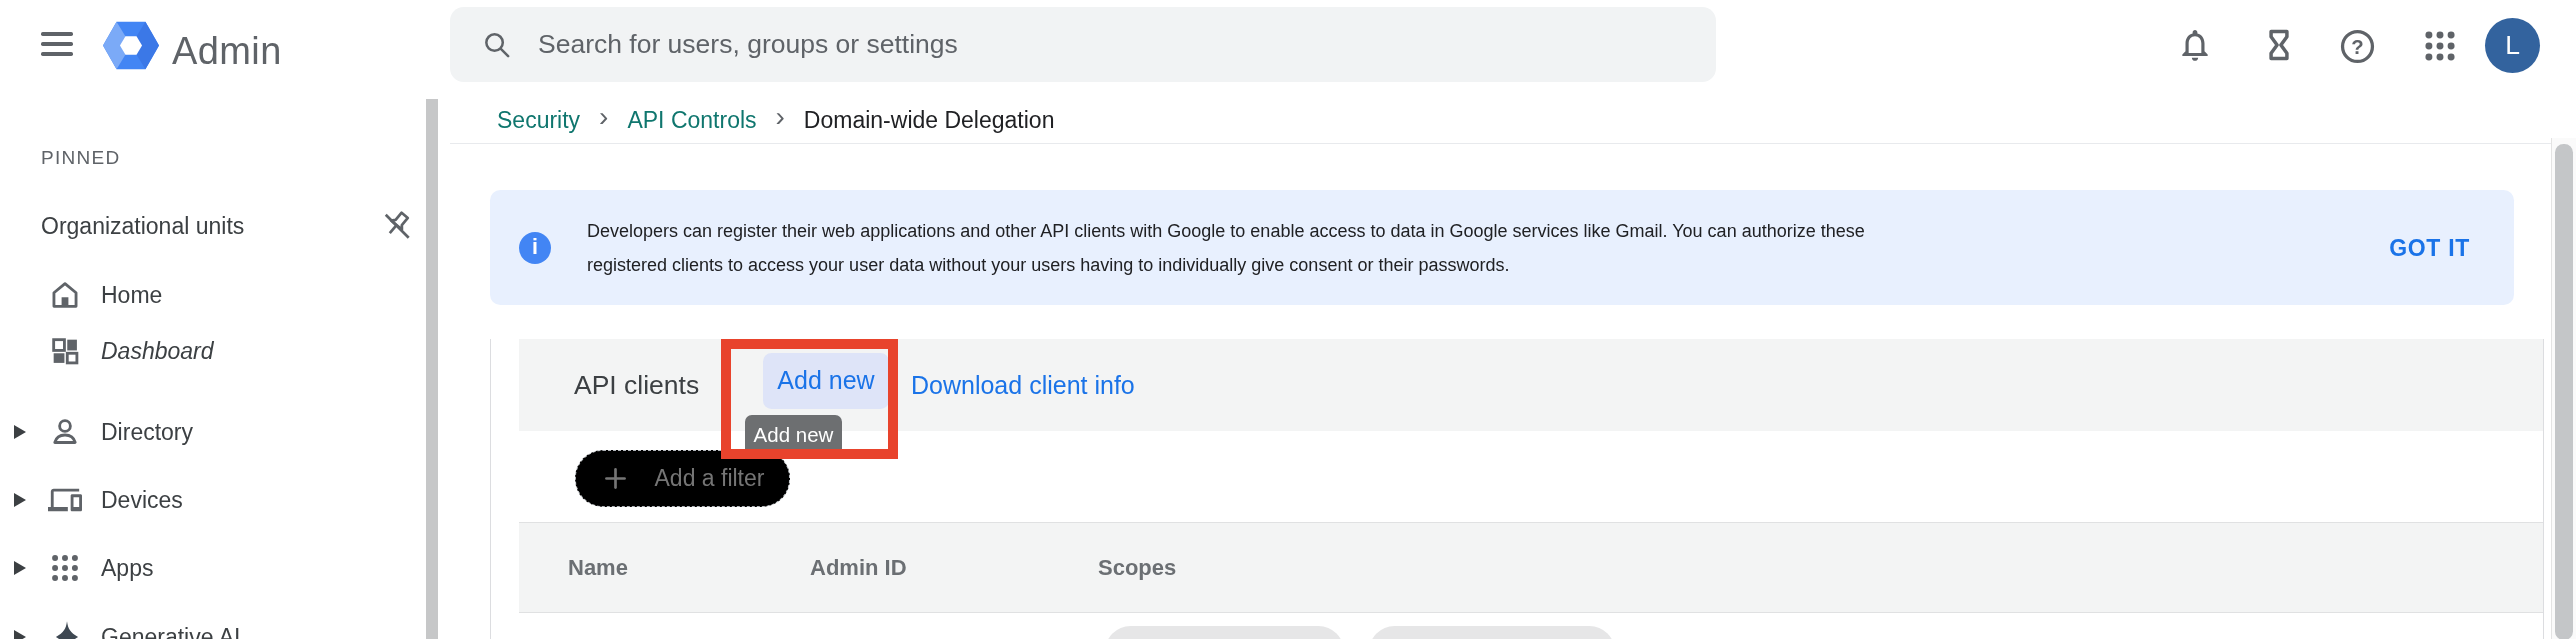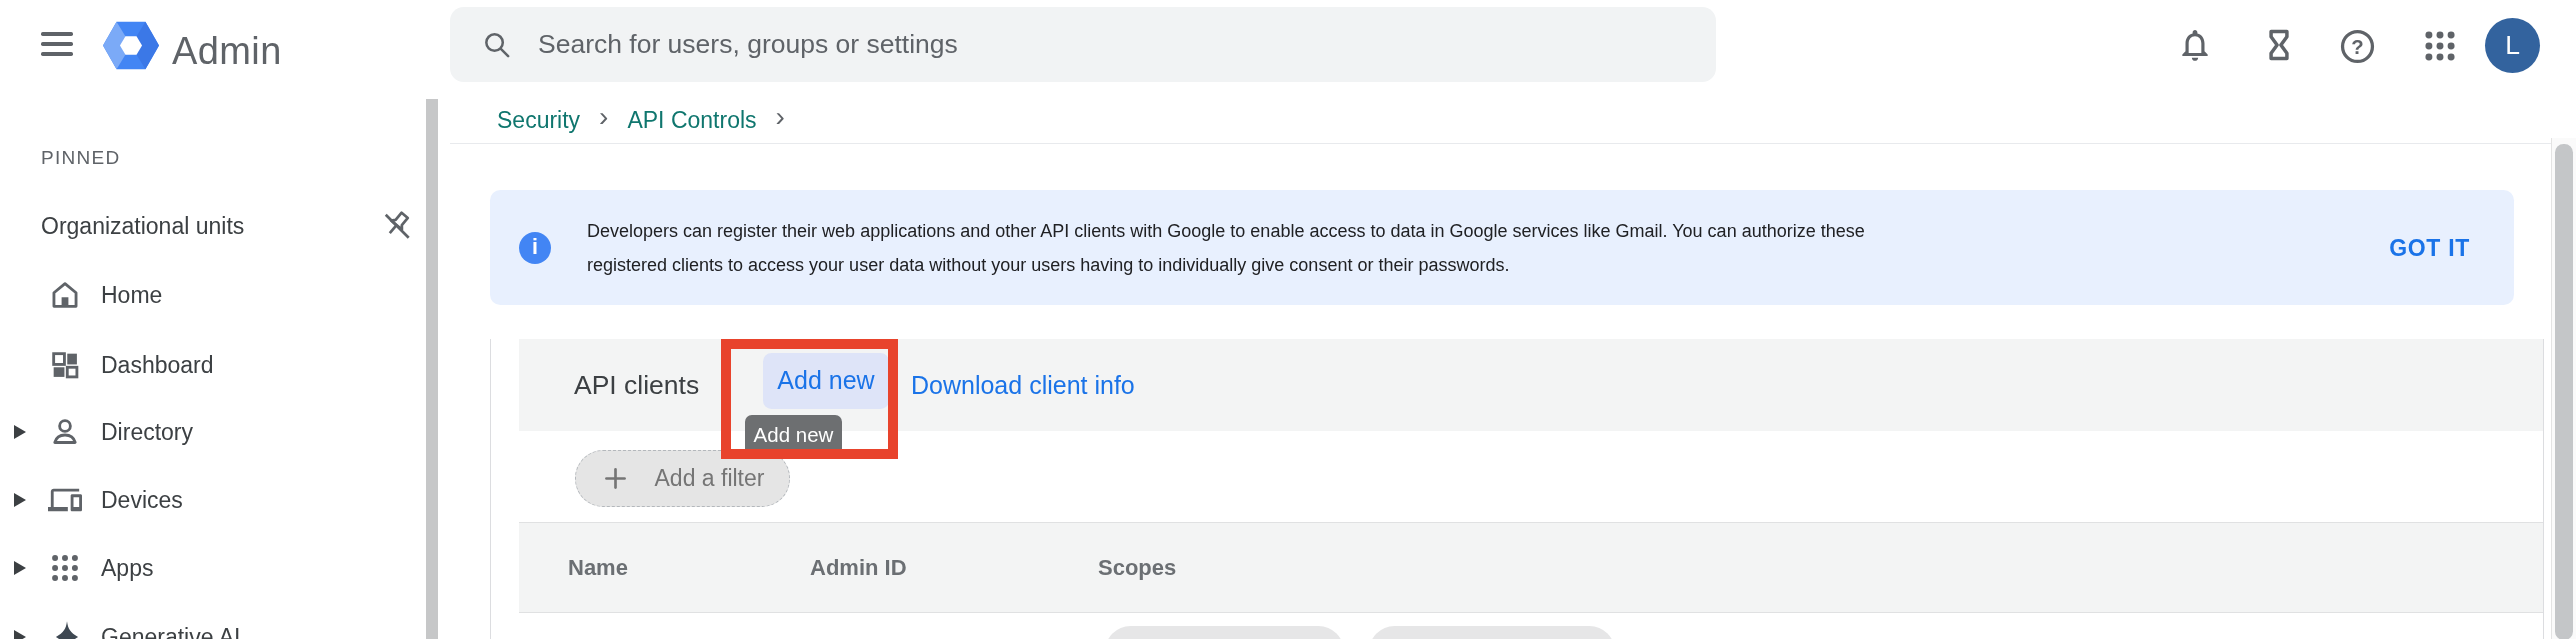--- a/index.html
+++ b/index.html
@@ -45,21 +45,21 @@
   .gotit{position:absolute;right:44px;top:50%;transform:translateY(-50%);font-size:23px;font-weight:600;letter-spacing:0.7px;color:#1a73e8;cursor:pointer;}
 
   
   .card{position:absolute;left:490px;top:339px;width:2024px;height:300px;border-left:0.9px solid #dcdde0;border-right:0.9px solid #dcdde0;background:#fff;padding-left:28px;}
   .toolbar{position:relative;height:92px;background:#f3f4f4;}
   .card-title{position:absolute;left:55px;top:50%;transform:translateY(-50%);font-size:26.5px;color:#3c4043;}
   .addnew-chip{position:absolute;left:244px;top:13.7px;width:126px;height:56px;background:#dee4f8;border-radius:8.5px;display:flex;align-items:center;justify-content:center;cursor:pointer;}
   .addnew-chip span{font-size:25px;color:#1a73e8;}
   .download-link{position:absolute;left:392px;top:50%;transform:translateY(-50%);font-size:25px;color:#1a73e8;cursor:pointer;white-space:nowrap;}
   .filter-row{position:relative;height:91px;background:#fff;}
-  .filter-pill{position:absolute;left:56px;top:19px;width:213px;height:55px;border:1.7px dashed #b4b8bc;border-radius:28px;display:flex;align-items:center;justify-content:center;gap:25px;cursor:pointer;background:#e5e5e5;}
+  .filter-pill{position:absolute;left:56px;top:19px;width:213px;height:55px;border:1.7px dashed #b4b8bc;border-radius:28px;display:flex;align-items:center;justify-content:center;gap:25px;cursor:pointer;background:#000000;}
   .filter-pill .plabel{font-size:23px;color:#757575;white-space:nowrap;}
   .thead{position:relative;height:89px;background:#f3f4f4;border-top:0.9px solid #e0e1e2;border-bottom:0.9px solid #e0e1e2;}
   .th{position:absolute;top:50%;transform:translateY(-50%);font-size:22px;font-weight:600;color:#6b6f73;white-space:nowrap;}
   .th.c0{left:49px;}.th.c1{left:291px;}.th.c2{left:579px;}
   .trow{position:relative;height:27px;background:#fff;}
   .skel{position:absolute;top:13px;height:51px;border-radius:26px;background:#e6e6e7;}
   .skel.s0{left:586px;width:239px;}
   .skel.s1{left:850px;width:246px;}
 
   
@@ -139,21 +139,21 @@
     </div>
 
     <div class="srow" style="top:172px;">
       <svg class="sicon" width="34" height="34" viewBox="0 0 24 24">
         <path d="M4.2 20 V10.4 L12 4 L19.8 10.4 V20 Z" fill="none" stroke="#5f6368" stroke-width="2" stroke-linejoin="round"></path>
         <rect x="9.6" y="13.6" width="4.8" height="6.4" fill="#5f6368"></rect>
       </svg>
       <span class="slabel">Home</span>
     </div>
 
-    <div class="srow" style="top:242px;">
+    <div class="srow" style="top:228px;font-style:italic;">
       <svg class="sicon" width="34" height="34" viewBox="0 0 24 24">
         <rect x="4" y="4" width="7.6" height="7.6" fill="none" stroke="#5f6368" stroke-width="2"></rect>
         <rect x="13.6" y="4" width="6.8" height="7.6" fill="#5f6368"></rect>
         <rect x="4" y="13.6" width="7.6" height="6.8" fill="#5f6368"></rect>
         <rect x="13.6" y="13.6" width="6.8" height="6.8" fill="none" stroke="#5f6368" stroke-width="2"></rect>
       </svg>
       <span class="slabel">Dashboard</span>
     </div>
 
     <div class="srow" style="top:309px;">
@@ -198,20 +198,21 @@
     </div>
 
     <div class="side-scroll-thumb"></div>
   </div>
 
   <div class="breadcrumb">
     <span class="crumb-link">Security</span>
     <span class="crumb-sep">›</span>
     <span class="crumb-link">API Controls</span>
     <span class="crumb-sep">›</span>
+    <span class="crumb-current">Domain-wide Delegation</span>
   </div>
   <div class="content-divider"></div>
 
   <div class="banner">
     <div class="info-icon">i</div>
     <div class="banner-text">
       <div>Developers can register their web applications and other API clients with Google to enable access to data in Google services like Gmail. You can authorize these</div>
       <div>registered clients to access your user data without your users having to individually give consent or their passwords.</div>
     </div>
     <div class="gotit">GOT IT</div>

